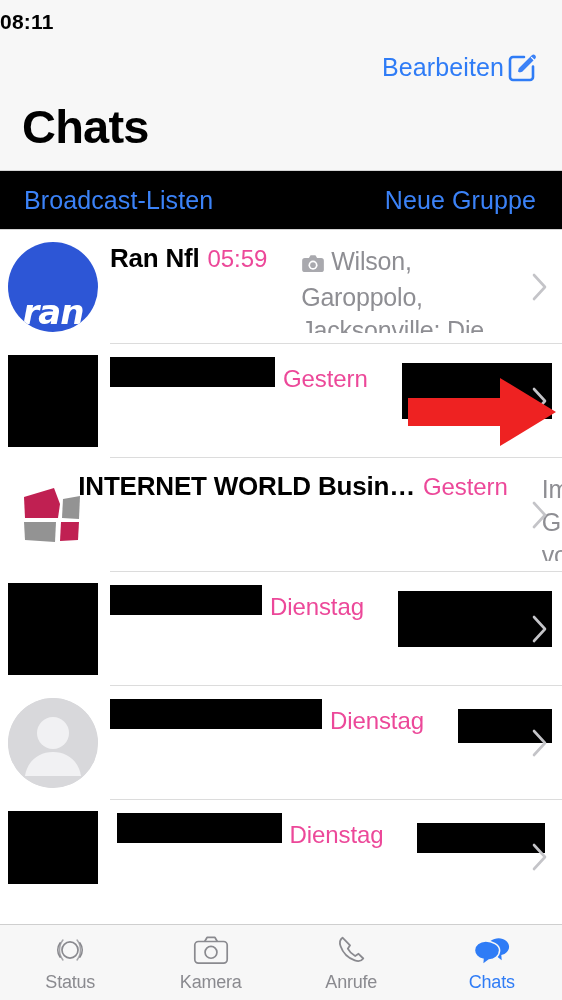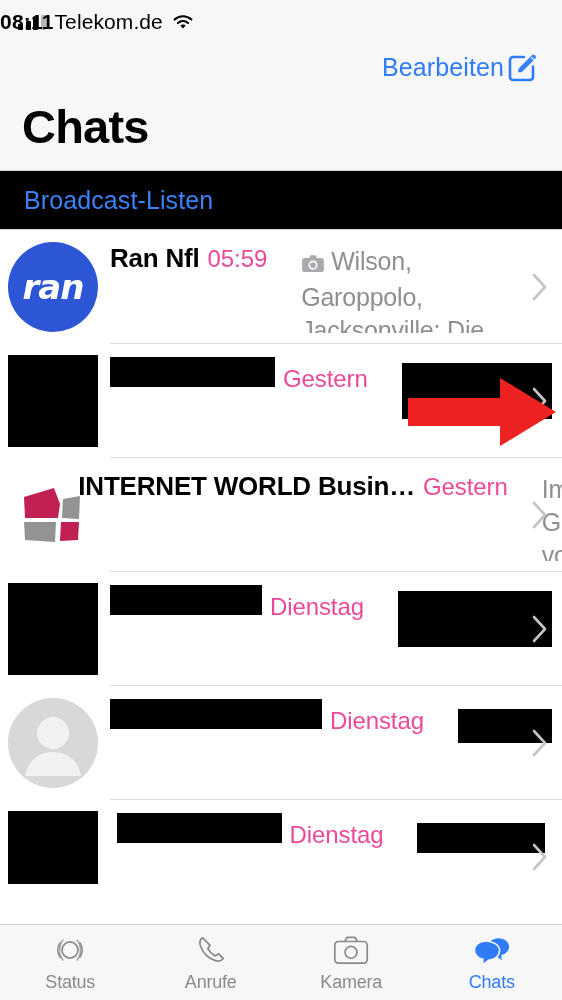--- a/index.html
+++ b/index.html
@@ -109,21 +109,21 @@
     flex:0 0 90px; width:90px; height:90px;
     border-radius:50%; overflow:hidden;
     position:relative; margin-right:12px;
   }
   .avatar.redacted {
     border-radius:0; background:#000;
     width:90px; height:92px;
   }
   .avatar-ran {
     background:#2d56d6; display:flex;
-    align-items:center; justify-content:center;
+    align-items:flex-end; justify-content:center;
   }
   .avatar-ran span {
     color:#fff; font-size:34px; font-weight:bold;
     font-style:italic; letter-spacing:-1px;
     font-family:"DejaVu Sans", sans-serif;
   }
   .avatar-iw { background:#ffffff; }
   .avatar-person { background:#d8d8db; }
 
   .chat-body {
@@ -191,55 +191,40 @@
     font-size:18px; color:#8a8a8f; letter-spacing:-0.2px;
   }
   .tab.active .tab-label { color:#2f7cf6; }
 </style>
 </head>
 <body>
 
 <div id="app">
 
   <div class="statusbar">
-    <div class="sb-left">
-      <span class="signal">
-        <i></i>
-          <i></i>
-          <i></i>
-          <i></i>
-      </span>
-      <span class="carrier">Telekom.de</span>
-      <span class="wifi">
-        <svg viewBox="0 0 22 17" width="22" height="17">
-          <path d="M11 14.6 8.3 11.6a4.1 4.1 0 0 1 5.4 0z" fill="#000"></path>
-          <path d="M5.9 9a7.6 7.6 0 0 1 10.2 0" stroke="#000" stroke-width="2.1" fill="none" stroke-linecap="round"></path>
-          <path d="M2.6 5.6a12.3 12.3 0 0 1 16.8 0" stroke="#000" stroke-width="2.1" fill="none" stroke-linecap="round"></path>
-        </svg>
-      </span>
-    </div>
     <div class="sb-time">08:11</div>
   </div>
 
   <div class="navbar">
     <div class="nav-top">
       <span class="nav-edit">Bearbeiten</span>
       <span class="compose-icon">
         <svg viewBox="0 0 38 38" width="38" height="38">
           <path d="M29 18.5v10.5a3 3 0 0 1-3 3H9a3 3 0 0 1-3-3V12a3 3 0 0 1 3-3h11" stroke="#2f7cf6" stroke-width="2.6" fill="none" stroke-linecap="round" stroke-linejoin="round"></path>
           <path d="M15.6 24.4l2.6-.7 13-13a2.4 2.4 0 0 0-3.4-3.4l-13 13-.7 2.6a.8.8 0 0 0 1 1z" fill="#3b82f7"></path>
           <path d="M27.2 9.1l3.4 3.4" stroke="#fff" stroke-width="1.2" fill="none"></path>
         </svg>
       </span>
     </div>
     <div class="page-title">Chats</div>
   </div>
 
   <div class="actionbar">
     <span>Broadcast-Listen</span>
+    <span>Neue Gruppe</span>
   </div>
 
   <div class="chatlist">
 
     <div class="chat-row">
       <div class="avatar avatar-ran">
         <span>ran</span>
       </div>
       <div class="chat-body">
         <div class="chat-line1">
@@ -374,36 +359,36 @@
           <circle cx="18" cy="18" r="8.5" stroke="#8a8a8f" stroke-width="1.8" fill="none"></circle>
           <path d="M7.5 10.5a13 13 0 0 0 0 15M28.5 10.5a13 13 0 0 1 0 15" stroke="#8a8a8f" stroke-width="1.8" fill="none" stroke-linecap="round"></path>
           <path d="M10.5 7.5a17 17 0 0 0 0 21M25.5 7.5a17 17 0 0 1 0 21" stroke="#8a8a8f" stroke-width="1.6" fill="none" stroke-linecap="round" opacity="0.75"></path>
         </svg>
       </span>
       <span class="tab-label">Status</span>
     </div>
 
     <div class="tab">
       <span class="tab-icon">
-        <svg viewBox="0 0 36 36" width="34" height="34">
-          <path d="M9 5c-2.5 1.8-3.4 5.2-2 9 2.4 6.8 8.2 12.6 15 15 3.8 1.4 7.2.5 9-2l-5-5-3.6 2.4c-3-1.6-6.2-4.8-7.8-7.8L17 13z" stroke="#8a8a8f" stroke-width="1.9" fill="none" stroke-linejoin="round"></path>
-        </svg>
-      </span>
-      <span class="tab-label">Anrufe</span>
-    </div>
-
-    <div class="tab">
-      <span class="tab-icon">
         <svg viewBox="0 0 40 36" width="36" height="33">
           <rect x="2" y="8" width="36" height="24" rx="4" stroke="#8a8a8f" stroke-width="1.9" fill="none"></rect>
           <path d="M13 8l2.6-4.5h8.8L27 8" stroke="#8a8a8f" stroke-width="1.9" fill="none" stroke-linejoin="round"></path>
           <circle cx="20" cy="20" r="6.6" stroke="#8a8a8f" stroke-width="1.9" fill="none"></circle>
         </svg>
       </span>
       <span class="tab-label">Kamera</span>
+    </div>
+
+    <div class="tab">
+      <span class="tab-icon">
+        <svg viewBox="0 0 36 36" width="34" height="34">
+          <path d="M9 5c-2.5 1.8-3.4 5.2-2 9 2.4 6.8 8.2 12.6 15 15 3.8 1.4 7.2.5 9-2l-5-5-3.6 2.4c-3-1.6-6.2-4.8-7.8-7.8L17 13z" stroke="#8a8a8f" stroke-width="1.9" fill="none" stroke-linejoin="round"></path>
+        </svg>
+      </span>
+      <span class="tab-label">Anrufe</span>
     </div>
 
     <div class="tab active">
       <span class="tab-icon">
         <svg viewBox="0 0 40 32" width="38" height="31">
           <path d="M27 3c6 0 11 3.9 11 9 0 4.2-3.4 7.7-8.2 8.8l.4 5.4-5.6-4.5c-5.6-.4-9.6-4.2-9.6-8.7C15 6.9 21 3 27 3z" fill="#2f7cf6"></path>
           <path d="M13.5 6C6.9 6 1.5 10.3 1.5 15.7c0 4.6 3.8 8.5 9 9.5l-.5 6 6.8-5.2c6.3-.2 11.2-4.6 11.2-10.3C28 10.3 20.1 6 13.5 6z" fill="#2f7cf6" stroke="#f7f7f7" stroke-width="1.6"></path>
         </svg>
       </span>
       <span class="tab-label">Chats</span>

